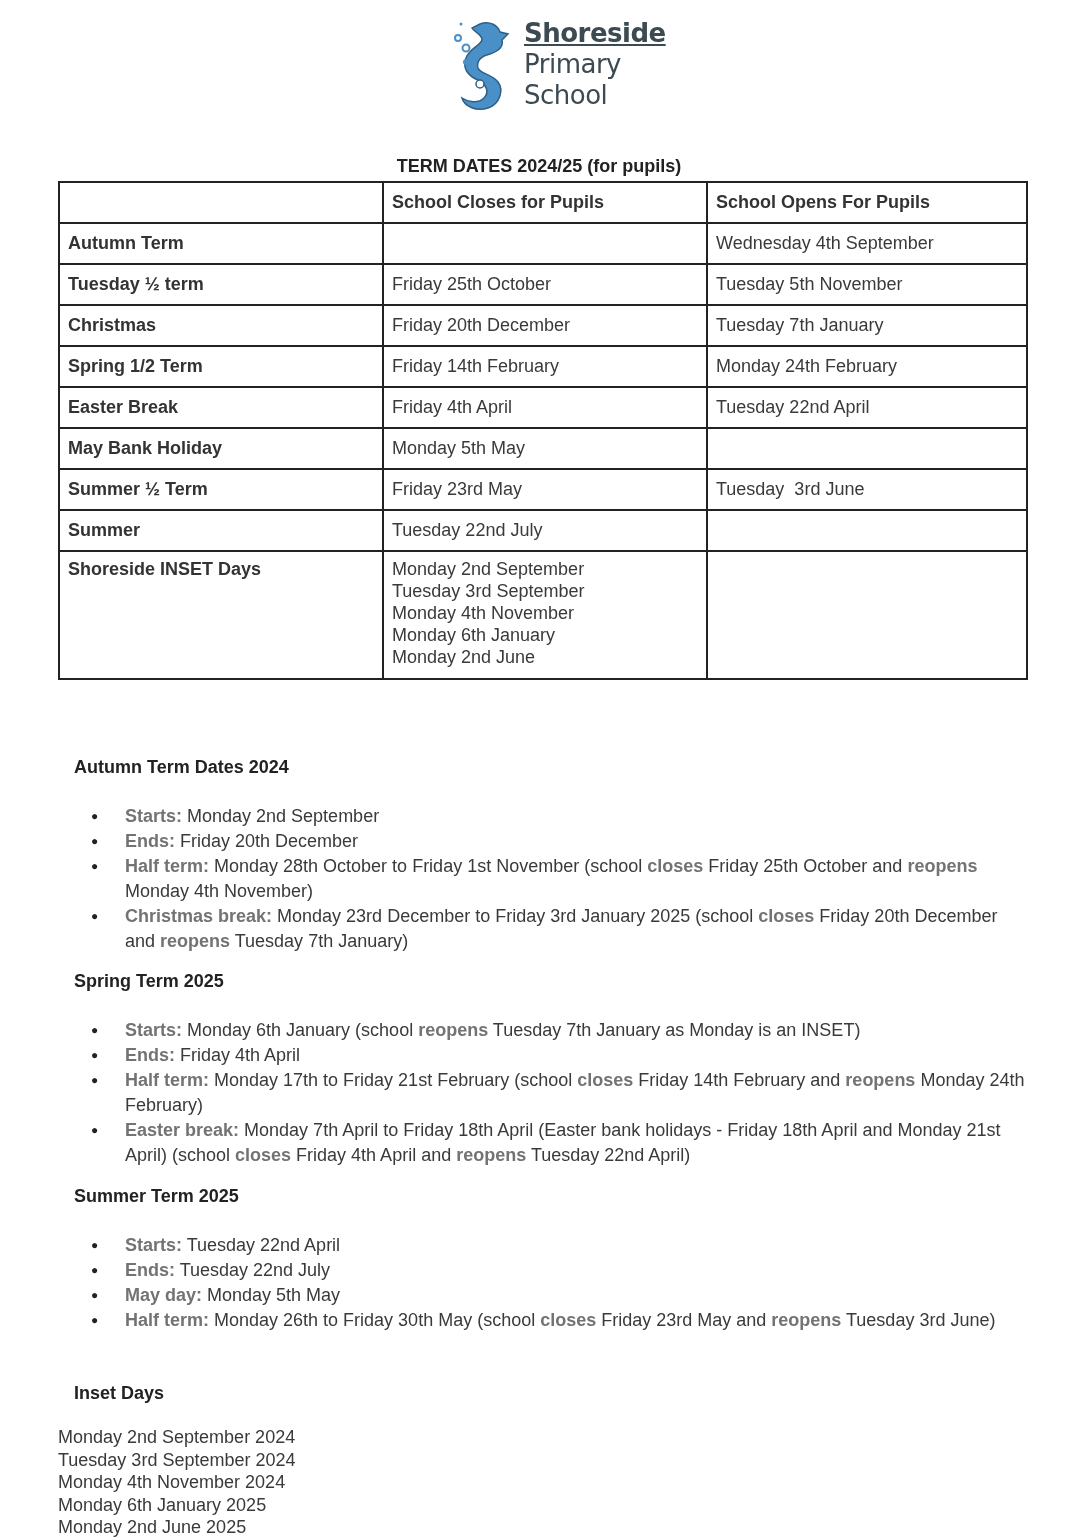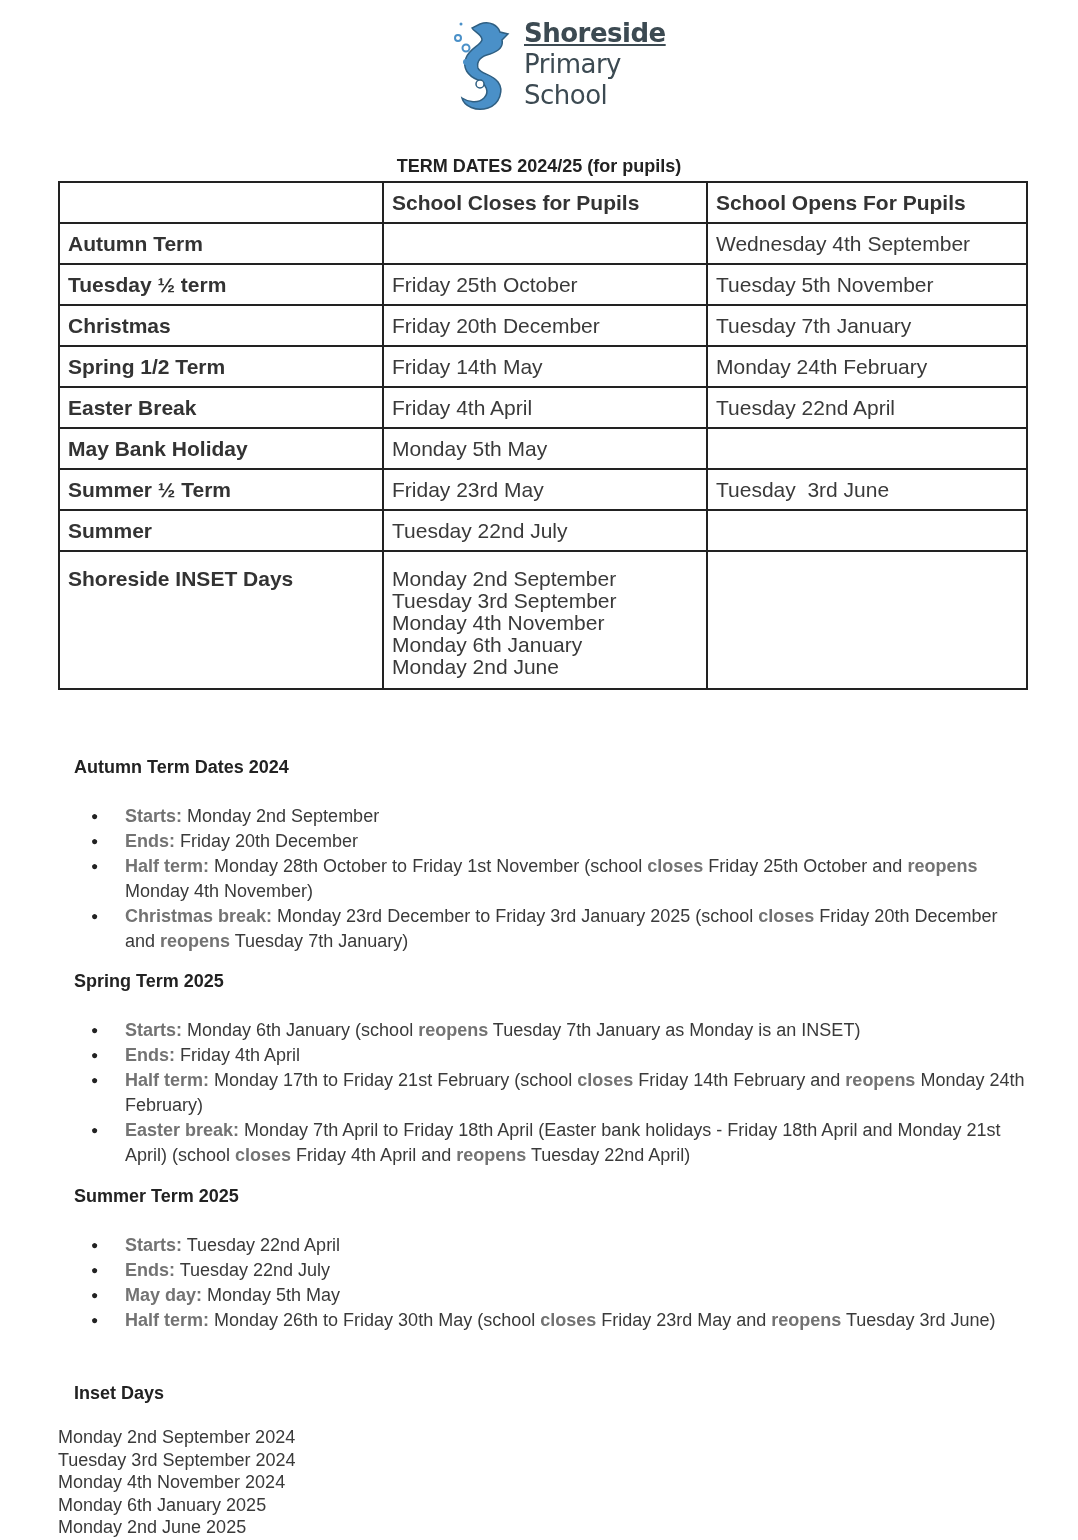--- a/index.html
+++ b/index.html
@@ -5,26 +5,26 @@
   html, body { margin: 0; padding: 0; background: #ffffff; }
   body {
     width: 1078px; height: 1540px; position: relative; overflow: hidden;
     font-family: "Liberation Sans", "DejaVu Sans", sans-serif;
     color: #333333;
   }
   .logo { position: absolute; left: 452px; top: 18px; width: 190px; height: 100px; }
   .logo-text { position: absolute; left: 72px; top: 0; font-family: "DejaVu Sans", sans-serif; color: #3c4a52; font-size: 26px; line-height: 31px; letter-spacing: -0.5px; }
   .logo-text .l1 { font-weight: bold; text-decoration: underline; }
   .title { position: absolute; top: 156px; left: 0; width: 1078px; text-align: center; font-weight: bold; font-size: 18px; color: #222; }
-  table.terms { position: absolute; left: 58px; top: 181px; width: 970px; border-collapse: collapse; font-size: 21px; }
+  table.terms { position: absolute; left: 58px; top: 181px; width: 970px; border-collapse: collapse; font-size: 18px; }
   table.terms td { border: 2px solid #222; padding: 0 8px; vertical-align: middle; height: 39px; color: #3a3a3a; }
   table.terms td.c1 { width: 306px; font-weight: bold; color: #333; margin-left: 20px; }
   table.terms td.c2 { width: 306px; }
   table.terms tr.head td { font-weight: bold; color: #333; }
-  table.terms tr.inset td { vertical-align: top; padding-top: 16px; height: 120px; line-height: 22px; }
+  table.terms tr.inset td { vertical-align: top; padding-top: 6px; height: 120px; line-height: 22px; }
   .section { position: absolute; left: 58px; width: 970px; font-size: 18px; }
   .section h3 { margin: 16px; font-size: 18px; font-weight: bold; color: #222; }
   .section ul { margin: 26px 0 0 0; padding: 0 0 0 67px; list-style: none; }
   .section li { position: relative; line-height: 25px; color: #3a3a3a; }
   .section li::before { content: "\25CF"; position: absolute; left: -34px; top: 0; font-size: 12px; color: #222; }
   .section b { color: #737373; }
   .inset-list { margin-top: 22px; line-height: 22.5px; color: #3a3a3a; font-size: 18px; }
 </style>
 </head>
 <body>
@@ -65,21 +65,21 @@
     <td class="c2">Friday 25th October</td>
     <td>Tuesday 5th November</td>
   </tr>
   <tr>
     <td class="c1">Christmas</td>
     <td class="c2">Friday 20th December</td>
     <td>Tuesday 7th January</td>
   </tr>
   <tr>
     <td class="c1">Spring 1/2 Term</td>
-    <td class="c2">Friday 14th May</td>
+    <td class="c2">Friday 14th February</td>
     <td>Monday 24th February</td>
   </tr>
   <tr>
     <td class="c1">Easter Break</td>
     <td class="c2">Friday 4th April</td>
     <td>Tuesday 22nd April</td>
   </tr>
   <tr>
     <td class="c1">May Bank Holiday</td>
     <td class="c2">Monday 5th May</td>

